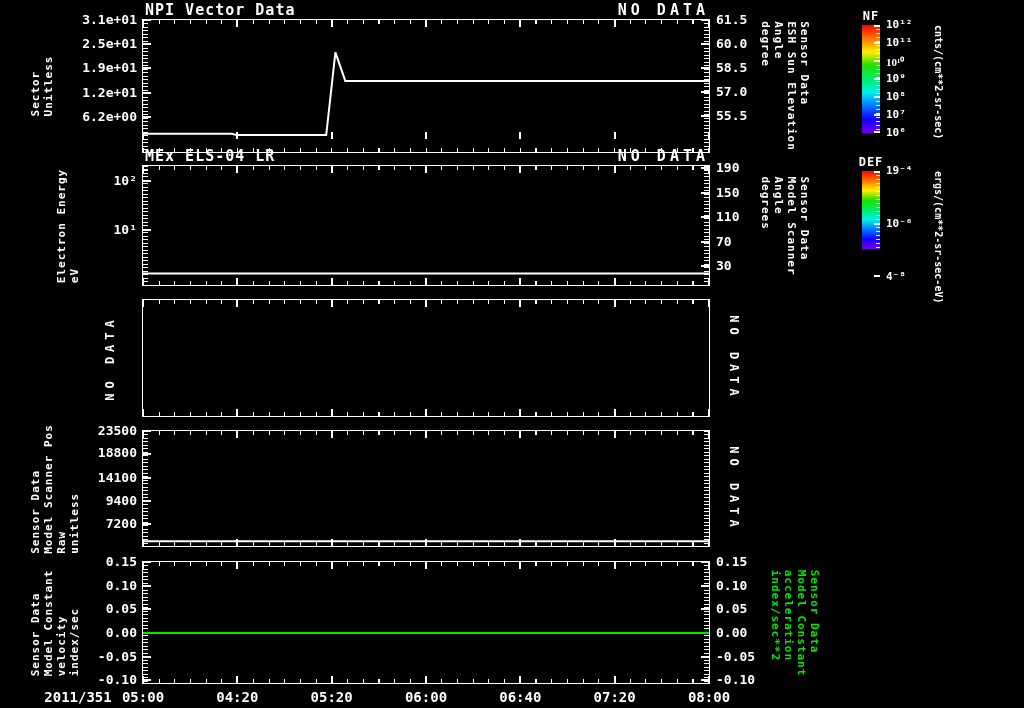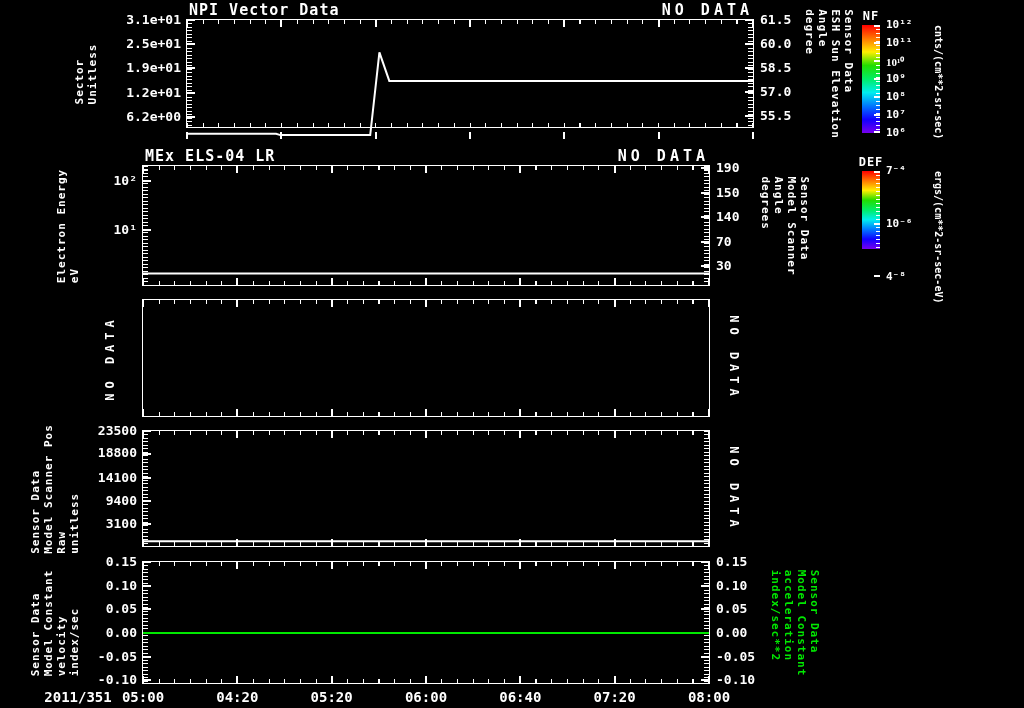--- a/index.html
+++ b/index.html
@@ -31,21 +31,21 @@
   .cbt{position:absolute;left:50%;transform:translateX(-50%);top:-16px;font-size:12px;letter-spacing:1px;}
   .cblab{position:absolute;font-size:11px;white-space:nowrap;}
   .cbunit{position:absolute;writing-mode:vertical-rl;white-space:pre;
           font-size:10px;line-height:12px;letter-spacing:0;}
   svg{position:absolute;left:0;top:0;}
 </style>
 </head>
 <body>
 
 <div id="fig">
-  <div class="panel" style="left:142px;top:19px;width:568px;height:109px;margin-left:44px;">
+  <div class="panel" style="left:142px;top:19px;width:568px;height:134px;">
       <div class="mtt"></div>
       <div class="mtb"></div>
       <div class="mtl"></div>
       <div class="mtr"></div>
       <div class="tick" style="left: -1px; top: 0px; width: 2px; height: 7px;"></div>
       <div class="tick" style="left: -1px; top: 112px; width: 2px; height: 7px;"></div>
       <div class="tick" style="left: 93.3333px; top: 0px; width: 2px; height: 7px;"></div>
       <div class="tick" style="left: 93.3333px; top: 112px; width: 2px; height: 7px;"></div>
       <div class="tick" style="left: 187.667px; top: 0px; width: 2px; height: 7px;"></div>
       <div class="tick" style="left: 187.667px; top: 112px; width: 2px; height: 7px;"></div>
@@ -110,21 +110,21 @@
       <div class="tick" style="left: 565px; top: 112px; width: 2px; height: 7px;"></div>
       <div class="tick" style="left: 0px; top: 13.8014px; width: 8px; height: 2px;"></div>
       <div class="ylab" style="right: calc(100% + 6px); top: 6.80139px;">10²</div>
       <div class="tick" style="left: 0px; top: 62.9705px; width: 8px; height: 2px;"></div>
       <div class="ylab" style="right: calc(100% + 6px); top: 55.9705px;">10¹</div>
       <div class="tick" style="right: 0px; top: 0.966942px; width: 8px; height: 2px;"></div>
       <div class="ylab" style="left: calc(100% + 7px); top: -6.03306px;">190</div>
       <div class="tick" style="right: 0px; top: 25.5537px; width: 8px; height: 2px;"></div>
       <div class="ylab" style="left: calc(100% + 7px); top: 18.5537px;">150</div>
       <div class="tick" style="right: 0px; top: 50.1405px; width: 8px; height: 2px;"></div>
-      <div class="ylab" style="left: calc(100% + 7px); top: 43.1405px;">140</div>
+      <div class="ylab" style="left: calc(100% + 7px); top: 43.1405px;">110</div>
       <div class="tick" style="right: 0px; top: 74.7273px; width: 8px; height: 2px;"></div>
       <div class="ylab" style="left: calc(100% + 7px); top: 67.7273px;">70</div>
       <div class="tick" style="right: 0px; top: 99.314px; width: 8px; height: 2px;"></div>
       <div class="ylab" style="left: calc(100% + 7px); top: 92.314px;">30</div>
       <div class="ptitle" style="left: 2px; top: -19px;">MEx ELS-04 LR</div>
       <div class="status" style="right: 0px; top: -19px;">NO DATA</div>
       <div class="vlab vl" style="right: calc(100% + 62px);">Electron Energy
 eV</div>
       <div class="vlab vr" style="left: calc(100% + 50px);">Sensor Data
 Model Scanner
@@ -175,21 +175,21 @@
       <div class="tick" style="left: 565px; top: 108px; width: 2px; height: 7px;"></div>
       <div class="tick" style="left: 0px; top: -1px; width: 8px; height: 2px;"></div>
       <div class="ylab" style="right: calc(100% + 6px); top: -8px;">23500</div>
       <div class="tick" style="left: 0px; top: 22.3377px; width: 8px; height: 2px;"></div>
       <div class="ylab" style="right: calc(100% + 6px); top: 14px;">18800</div>
       <div class="tick" style="left: 0px; top: 45.6753px; width: 8px; height: 2px;"></div>
       <div class="ylab" style="right: calc(100% + 6px); top: 38.6753px;">14100</div>
       <div class="tick" style="left: 0px; top: 69.013px; width: 8px; height: 2px;"></div>
       <div class="ylab" style="right: calc(100% + 6px); top: 62.013px;">9400</div>
       <div class="tick" style="left: 0px; top: 92.3506px; width: 8px; height: 2px;"></div>
-      <div class="ylab" style="right: calc(100% + 6px); top: 85.3506px;">3100</div>
+      <div class="ylab" style="right: calc(100% + 6px); top: 85.3506px;">7200</div>
       <div class="vlab vl" style="right: calc(100% + 62px);">Sensor Data
 Model Scanner Pos
 Raw
 unitless</div>
       <div class="vlab vr nd" style="left: calc(100% + 18px);">NO DATA</div>
       <svg width="566" height="115" viewBox="0 0 566 115">
         <polyline points="0.0,110.2 566.0,110.2" fill="none" stroke="#ffffff" stroke-width="2"></polyline>
       </svg>
     </div>
   <div class="panel" style="left:142px;top:561px;width:568px;height:123px;">
@@ -272,20 +272,20 @@
       <div class="tick" style="right: 0px; top: 88.9964px; width: 6px; height: 2px;"></div>
       <div class="cblab" style="left: calc(100% + 6px); top: 82.9964px;">10⁷</div>
       <div class="tick" style="right: 0px; top: 106px; width: 6px; height: 2px;"></div>
       <div class="cblab" style="left: calc(100% + 6px); top: 101px;">10⁶</div>
       <div class="cbunit vr" style="left: calc(100% + 52px); top: 0px; transform: none;">cnts/(cm**2-sr-sec)</div>
     </div>
   <div class="cbar" style="left: 862px; top: 171px; width: 18px; height: 78px; background: linear-gradient(rgb(255, 0, 0), rgb(255, 119, 0), rgb(255, 238, 0), rgb(34, 221, 0), rgb(0, 238, 102), rgb(0, 238, 238), rgb(0, 119, 255), rgb(17, 0, 255), rgb(119, 0, 238));">
       <div class="cbt">DEF</div>
       <div class="cbr"></div>
       <div class="tick" style="right: 0px; top: 0px; width: 6px; height: 2px;"></div>
-      <div class="cblab" style="left: calc(100% + 6px); top: -7px;">7⁻⁴</div>
+      <div class="cblab" style="left: calc(100% + 6px); top: -7px;">19⁻⁴</div>
       <div class="tick" style="right: 0px; top: 52px; width: 6px; height: 2px;"></div>
       <div class="cblab" style="left: calc(100% + 6px); top: 46px;">10⁻⁶</div>
       <div class="tick" style="right: 0px; top: 104px; width: 6px; height: 2px;"></div>
       <div class="cblab" style="left: calc(100% + 6px); top: 99px;">4⁻⁸</div>
       <div class="cbunit vr" style="left: calc(100% + 52px); top: 0px; transform: none;">ergs/(cm**2-sr-sec-eV)</div>
     </div>
 </div>
 
 </body></html>

